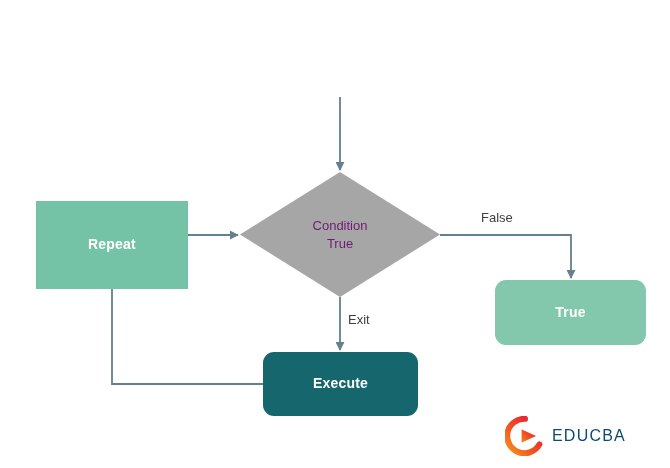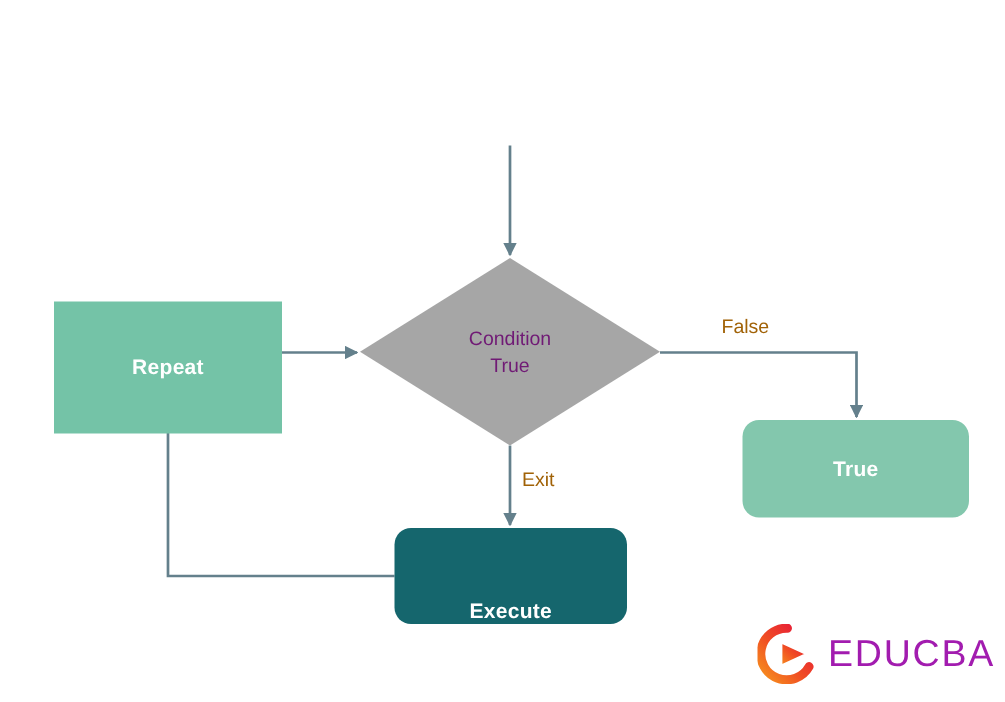--- a/index.html
+++ b/index.html
@@ -38,21 +38,20 @@
     width: 153px; height: 69px;
     background: #15666d;
     border-radius: 11px;
   }
   
   #node-execute {
     left: 263px; top: 352px;
     width: 155px; height: 64px;
     background: #15666d;
     border-radius: 11px;
-    align-items: flex-end;
   }
   
   #node-repeat {
     left: 36px; top: 201px;
     width: 152px; height: 88px;
     background: #74c3a7;
     border-radius: 0px;
   }
   
   #node-exit {
@@ -87,39 +86,39 @@
   #connectors {
     position: absolute;
     left: 0; top: 0;
     width: 670px; height: 468px;
     pointer-events: none;
   }
   
   .edge-label {
     position: absolute;
     font-size: 13px;
-    color: #a16207;
+    color: #404040;
     white-space: nowrap;
   }
   #label-false { left: 481px; top: 210px; }
   #label-true  { left: 348px; top: 312px; }
   
   #logo {
     position: absolute;
     left: 505px; top: 414px;
     width: 152px; height: 44px;
     display: flex;
     align-items: center;
     gap: 7px;
   }
   #logo-mark { width: 40px; height: 40px; flex: none; }
   #logo-word {
-    font-size: 25px;
+    font-size: 16px;
     letter-spacing: 1.2px;
-    color: #a21caf;
+    color: #0c4a6e;
     font-family: "Liberation Sans", sans-serif;
     font-weight: normal;
   }
 </style>
 </head>
 <body>
 
 <div id="canvas">
 
   <svg id="connectors" viewBox="0 0 670 468" width="670" height="468">

